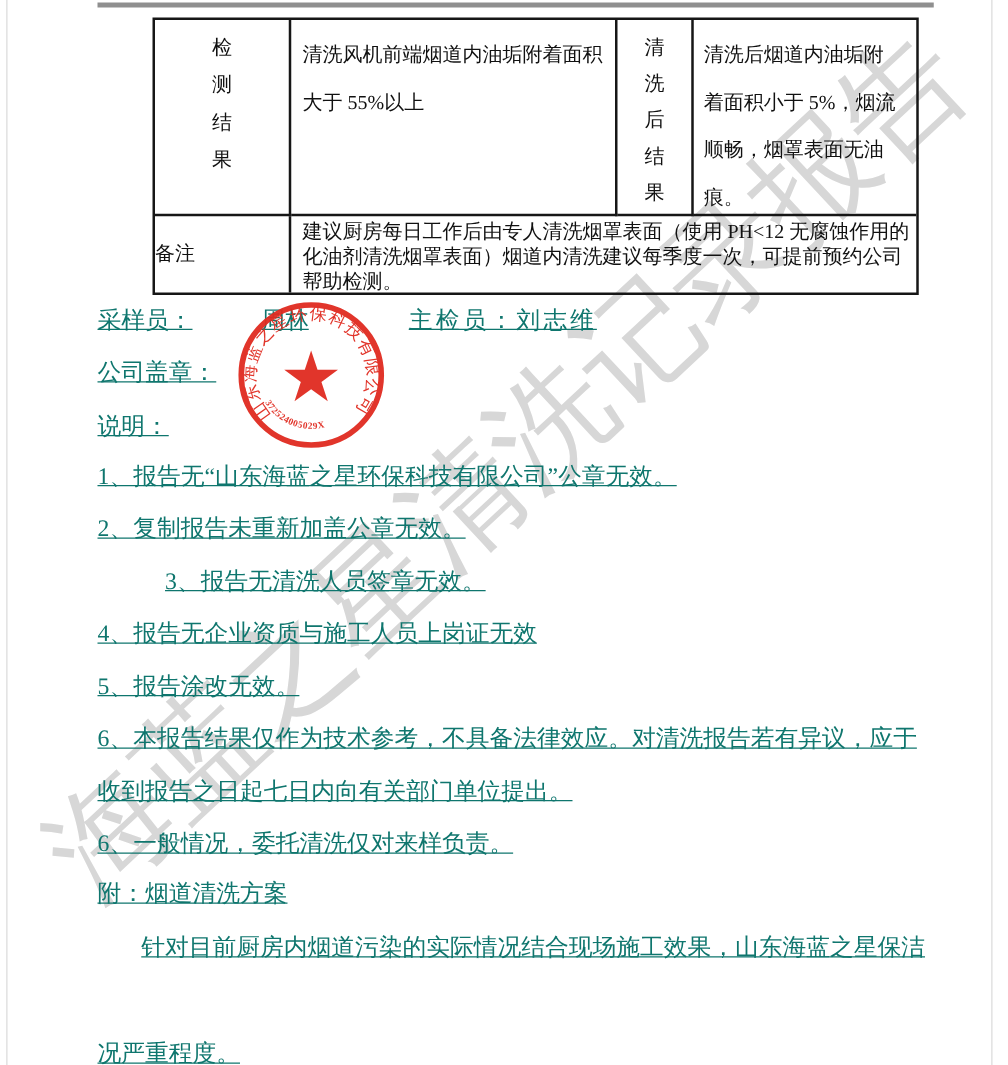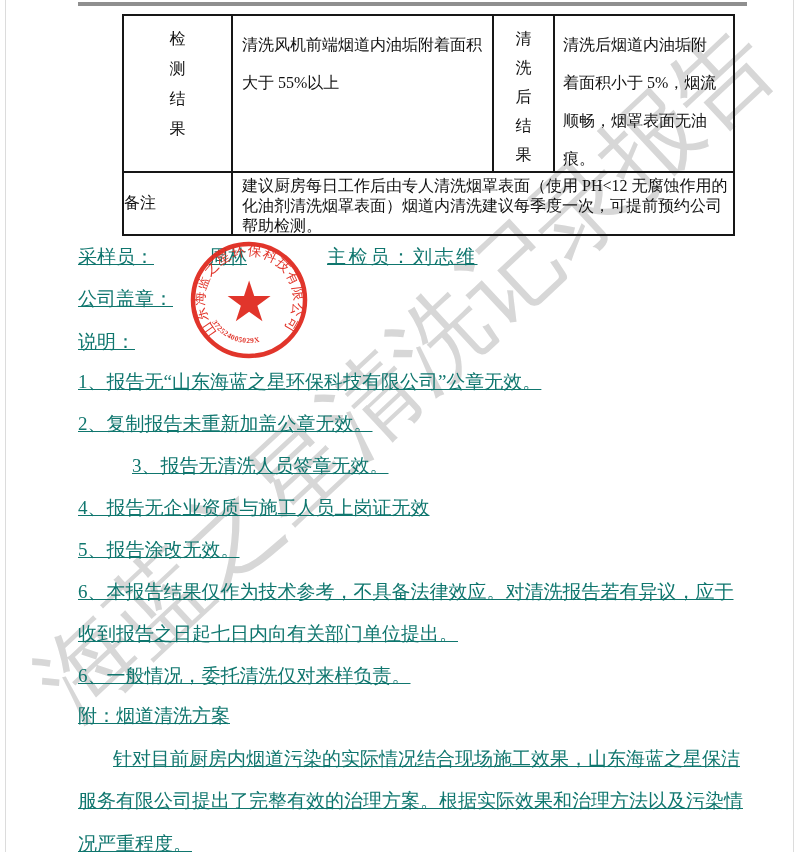--- a/index.html
+++ b/index.html
@@ -97,21 +97,20 @@
   <div class="line" style="left:78px;top:413px;">2、复制报告未重新加盖公章无效。</div>
   <div class="line" style="left:92px;top:455px;margin-left:40px;">3、报告无清洗人员签章无效。</div>
   <div class="line" style="left:78px;top:497px;">4、报告无企业资质与施工人员上岗证无效</div>
   <div class="line" style="left:78px;top:539px;">5、报告涂改无效。</div>
   <div class="line" style="left:78px;top:581px;">6、本报告结果仅作为技术参考，不具备法律效应。对清洗报告若有异议，应于</div>
   <div class="line" style="left:78px;top:623px;">收到报告之日起七日内向有关部门单位提出。</div>
   <div class="line" style="left:78px;top:665px;">6、一般情况，委托清洗仅对来样负责。</div>
 
   <div class="line" style="left:113px;top:748px;">针对目前厨房内烟道污染的实际情况结合现场施工效果，山东海蓝之星保洁</div>
   <div class="line" style="left:78px;top:705px;">附：烟道清洗方案</div>
-  <div class="line" style="left:78px;top:790px;">服务有限公司提出了完整有效的治理方案。根据实际效果和治理方法以及污染情</div>
   <div class="line" style="left:78px;top:833px;">况严重程度。</div>
 
   <div class="seal">
     <svg width="132" height="118" viewBox="0 0 132 118">
       <defs>
         <path id="sealTopArc" d="M 34,91 A 45,45 0 1 1 98,91" fill="none"></path>
         <path id="sealBottomArc" d="M 29,81 A 43,43 0 0 0 103,81" fill="none"></path>
       </defs>
       <circle cx="66" cy="59" r="56" fill="none" stroke-width="4.5" stroke="#e02b20"></circle>
       <text font-size="14" letter-spacing="0.8" font-family="Liberation Serif, DejaVu Serif, serif" fill="#e02b20">

